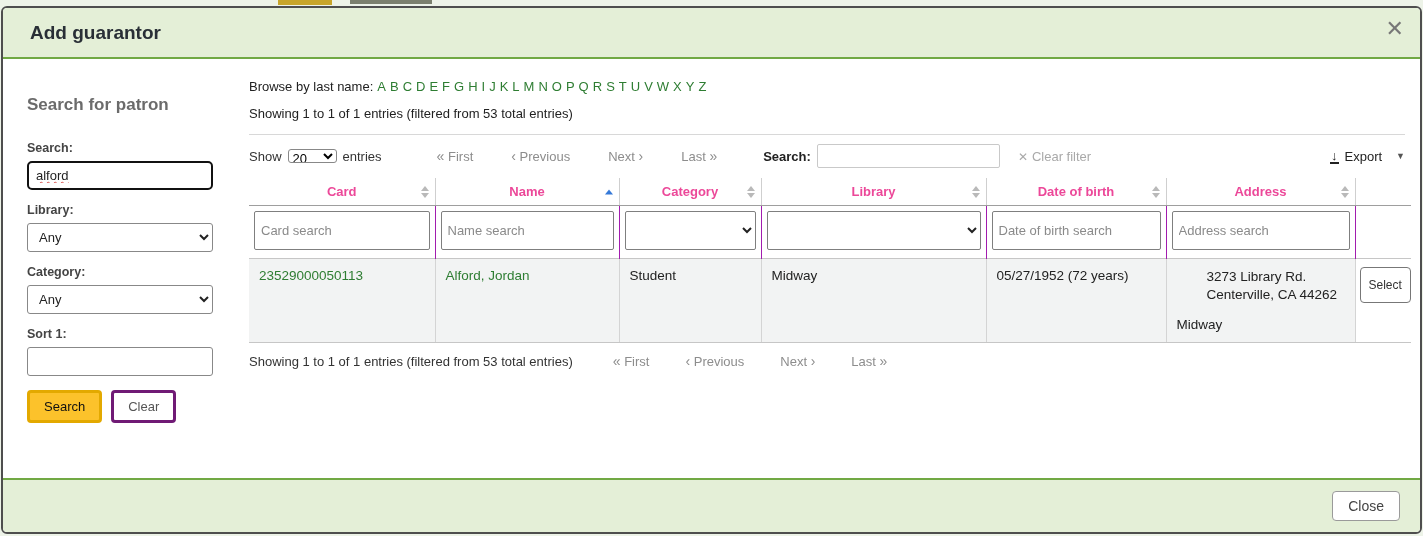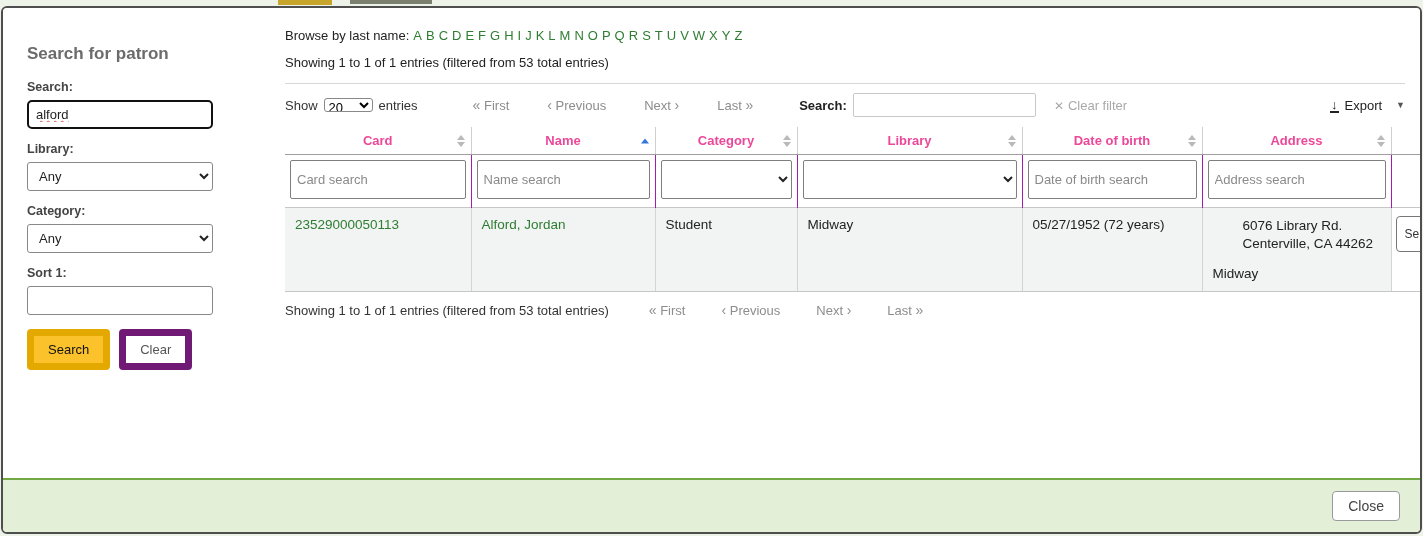--- a/index.html
+++ b/index.html
@@ -25,38 +25,38 @@
   .modal-title { font-size:19px; font-weight:bold; color:#292f36; }
   .modal-close {
     position:absolute; right:16px; top:10px; font-size:22px; color:#777;
     background:none; border:none; cursor:pointer; font-weight:300; line-height:1;
     font-family:"DejaVu Sans", sans-serif;
   }
   .modal-body { flex:1 1 auto; display:flex; background:#fff; overflow:hidden; }
 
   
   .sidebar { flex:0 0 246px; padding:36px 36px 0 24px; }
-  .sidebar h2 { font-size:17px; color:#6b6b6b; font-weight:bold; margin-bottom:16px; }
+  .sidebar h2 { font-size:17px; color:#6b6b6b; font-weight:bold; margin-bottom:26px; }
   .fld-label { display:block; font-size:12.5px; font-weight:bold; color:#444; margin:0 0 6px; }
   .fld-group { margin-bottom:13px; }
   .sidebar input[type=text], .sidebar select {
     width:186px; height:29px; border:1px solid #888; border-radius:3px;
     padding:3px 7px; font-size:13px; font-family:inherit; background:#fff; color:#222;
   }
   .sidebar input.focused { border:2px solid #111; border-radius:5px; }
   .misspelled { text-decoration: underline wavy #d9534f 1px; }
   .btn-row { margin-top:14px; display:flex; gap:9px; }
   .btn {
     font-family:inherit; font-size:13px; padding:6px 14px; border-radius:4px;
-    border:7px solid #701a75; background:#fff; color:#555; cursor:pointer;
+    border:3px solid #701a75; background:#fff; color:#555; cursor:pointer;
   }
   .btn-primary { background:#fcc22b; border-color:#e3a900; color:#111; }
 
   
-  .main { flex:1 1 auto; padding:20px 15px 0 0; min-width:0;margin-left:36px; }
+  .main { flex:1 1 auto; padding:20px 15px 0 0; min-width:0; }
   .browse { margin-bottom:12px; color:#222; }
   .browse a { color:#2e7d32; text-decoration:none; margin-left:4px; }
   .summary { margin-bottom:13px; color:#222; }
 
   .controls {
     border-top:1px solid #d8d8d8; padding:9px 0 10px;
     display:flex; align-items:center; color:#333; white-space:nowrap;
   }
   .controls select {
     width:49px; height:14px; margin:0 6px; border:1px solid #888; border-radius:3px;
@@ -126,20 +126,24 @@
 </head>
 <body>
 
 <div class="page-behind">
   <div class="pb-yellow"></div>
   <div class="pb-text"></div>
 </div>
 
 <div class="modal">
 
+  <div class="modal-header">
+    <span class="modal-title">Add guarantor</span>
+    <button class="modal-close">✕</button>
+  </div>
 
   <div class="modal-body">
 
     <div class="sidebar">
       <h2>Search for patron</h2>
 
       <div class="fld-group">
         <label class="fld-label">Search:</label>
         <input type="text" class="focused misspelled" value="alford" style="">
       </div>
@@ -273,21 +277,21 @@
         </thead>
         <tbody>
           <tr class="datarow">
             <td><a class="green-link">23529000050113</a></td>
             <td><a class="green-link">Alford, Jordan</a></td>
             <td>Student</td>
             <td>Midway</td>
             <td>05/27/1952 (72 years)</td>
             <td>
               <div class="addr-lines">
-                <div>6076 Library Rd.</div>
+                <div>3273 Library Rd.</div>
                 <div>Centerville, CA 44262</div>
               </div>
               <div class="addr-branch">Midway</div>
             </td>
             <td class="selcell">
               <button class="select-btn">Select</button>
             </td>
           </tr>
         </tbody>
       </table>

